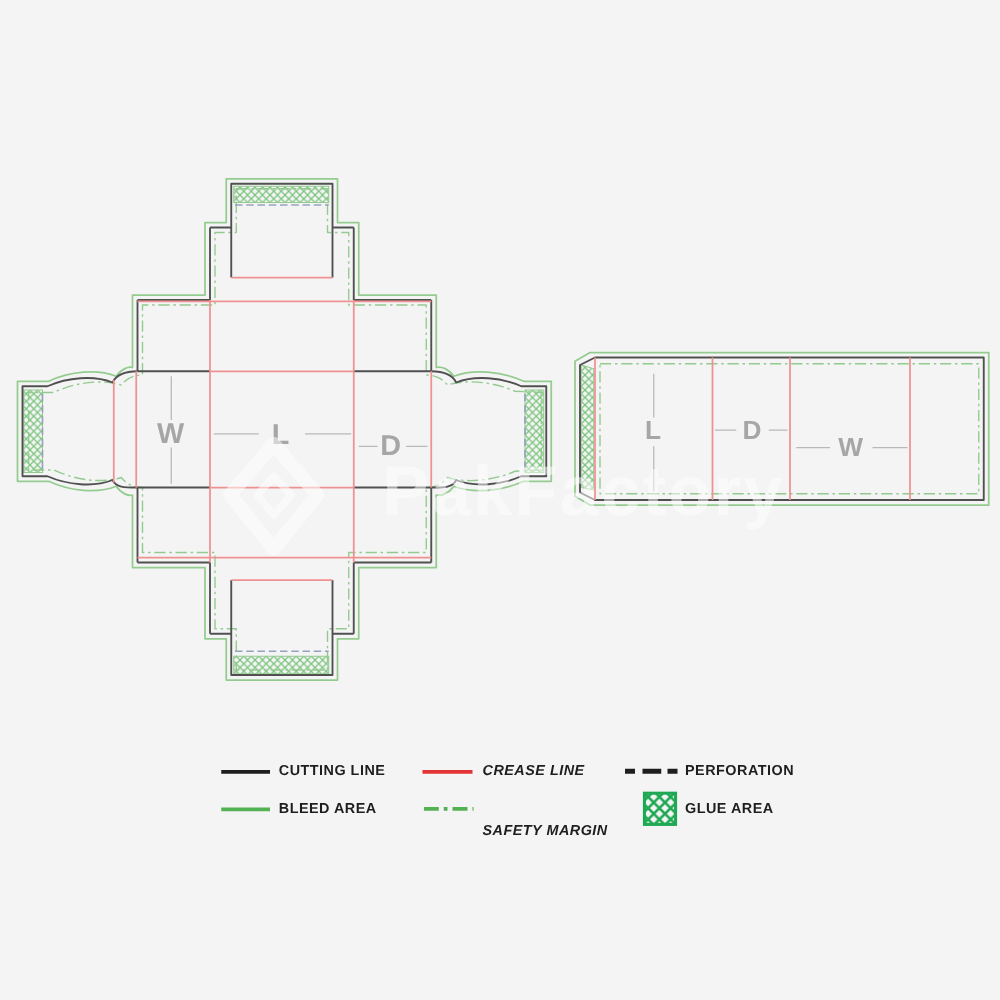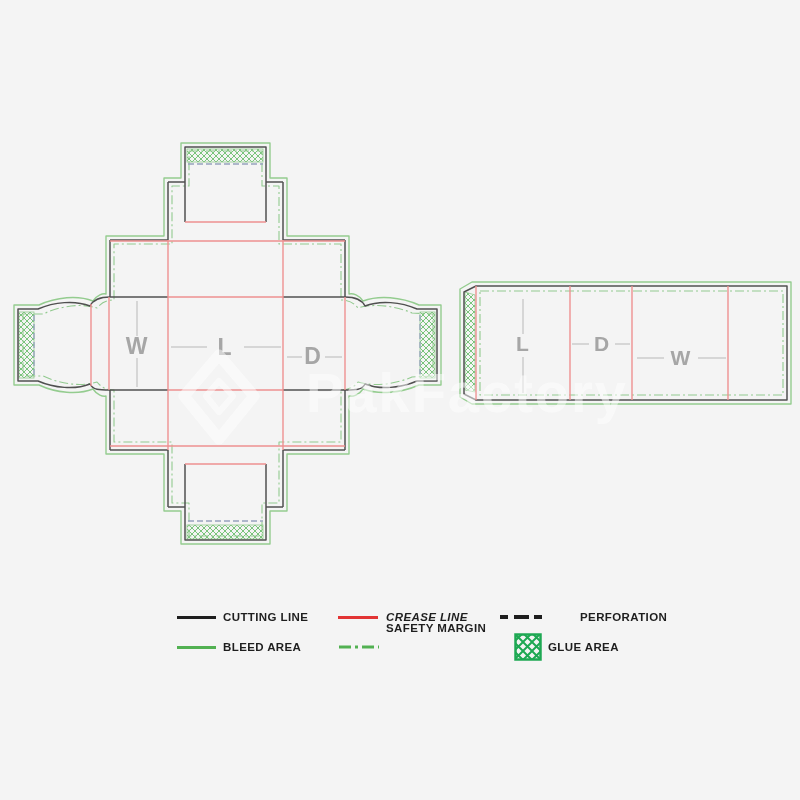--- a/index.html
+++ b/index.html
@@ -163,29 +163,29 @@
     <span class="lg-label" style="left:223px;top:611px;">CUTTING LINE</span>
 
     <div class="lg-line" style="left:338px;top:616px;width:40px;background:var(--legend_red);"></div>
     <span class="lg-label" style="left:386px;top:611px;font-style:italic;">CREASE LINE</span>
 
     <div class="lg-perf" style="left:500px;top:615px;">
         <i></i>
         <i></i>
         <i></i>
       </div>
-    <span class="lg-label" style="left:580px;top:611px;">PERFORATION</span>
+    <span class="lg-label" style="left:548px;top:611px;">PERFORATION</span>
 
     <div class="lg-line" style="left:177px;top:646px;background:var(--legend_green);"></div>
     <span class="lg-label" style="left:223px;top:641px;">BLEED AREA</span>
 
     <svg class="lg-svg" style="left:339px;top:645px;" width="40" height="4">
       <line x1="0" y1="2" x2="40" y2="2" style="stroke:var(--legend_green);stroke-width:3;stroke-dasharray:12 4 3 4;"></line>
     </svg>
-    <span class="lg-label" style="left:386px;top:622px;">SAFETY MARGIN</span>
+    <span class="lg-label" style="left:386px;top:659px;font-style:italic;">SAFETY MARGIN</span>
 
     <svg class="lg-svg" style="left:514px;top:633px;" width="28" height="28">
       <rect x="1.5" y="1.5" width="25" height="25" fill="url(#hatch2)" style="stroke:var(--legend_glue);stroke-width:2.5;"></rect>
     </svg>
     <span class="lg-label" style="left:548px;top:641px;text-align:center;">GLUE AREA</span>
   </div>
 
 </div>
 
 </body></html>

